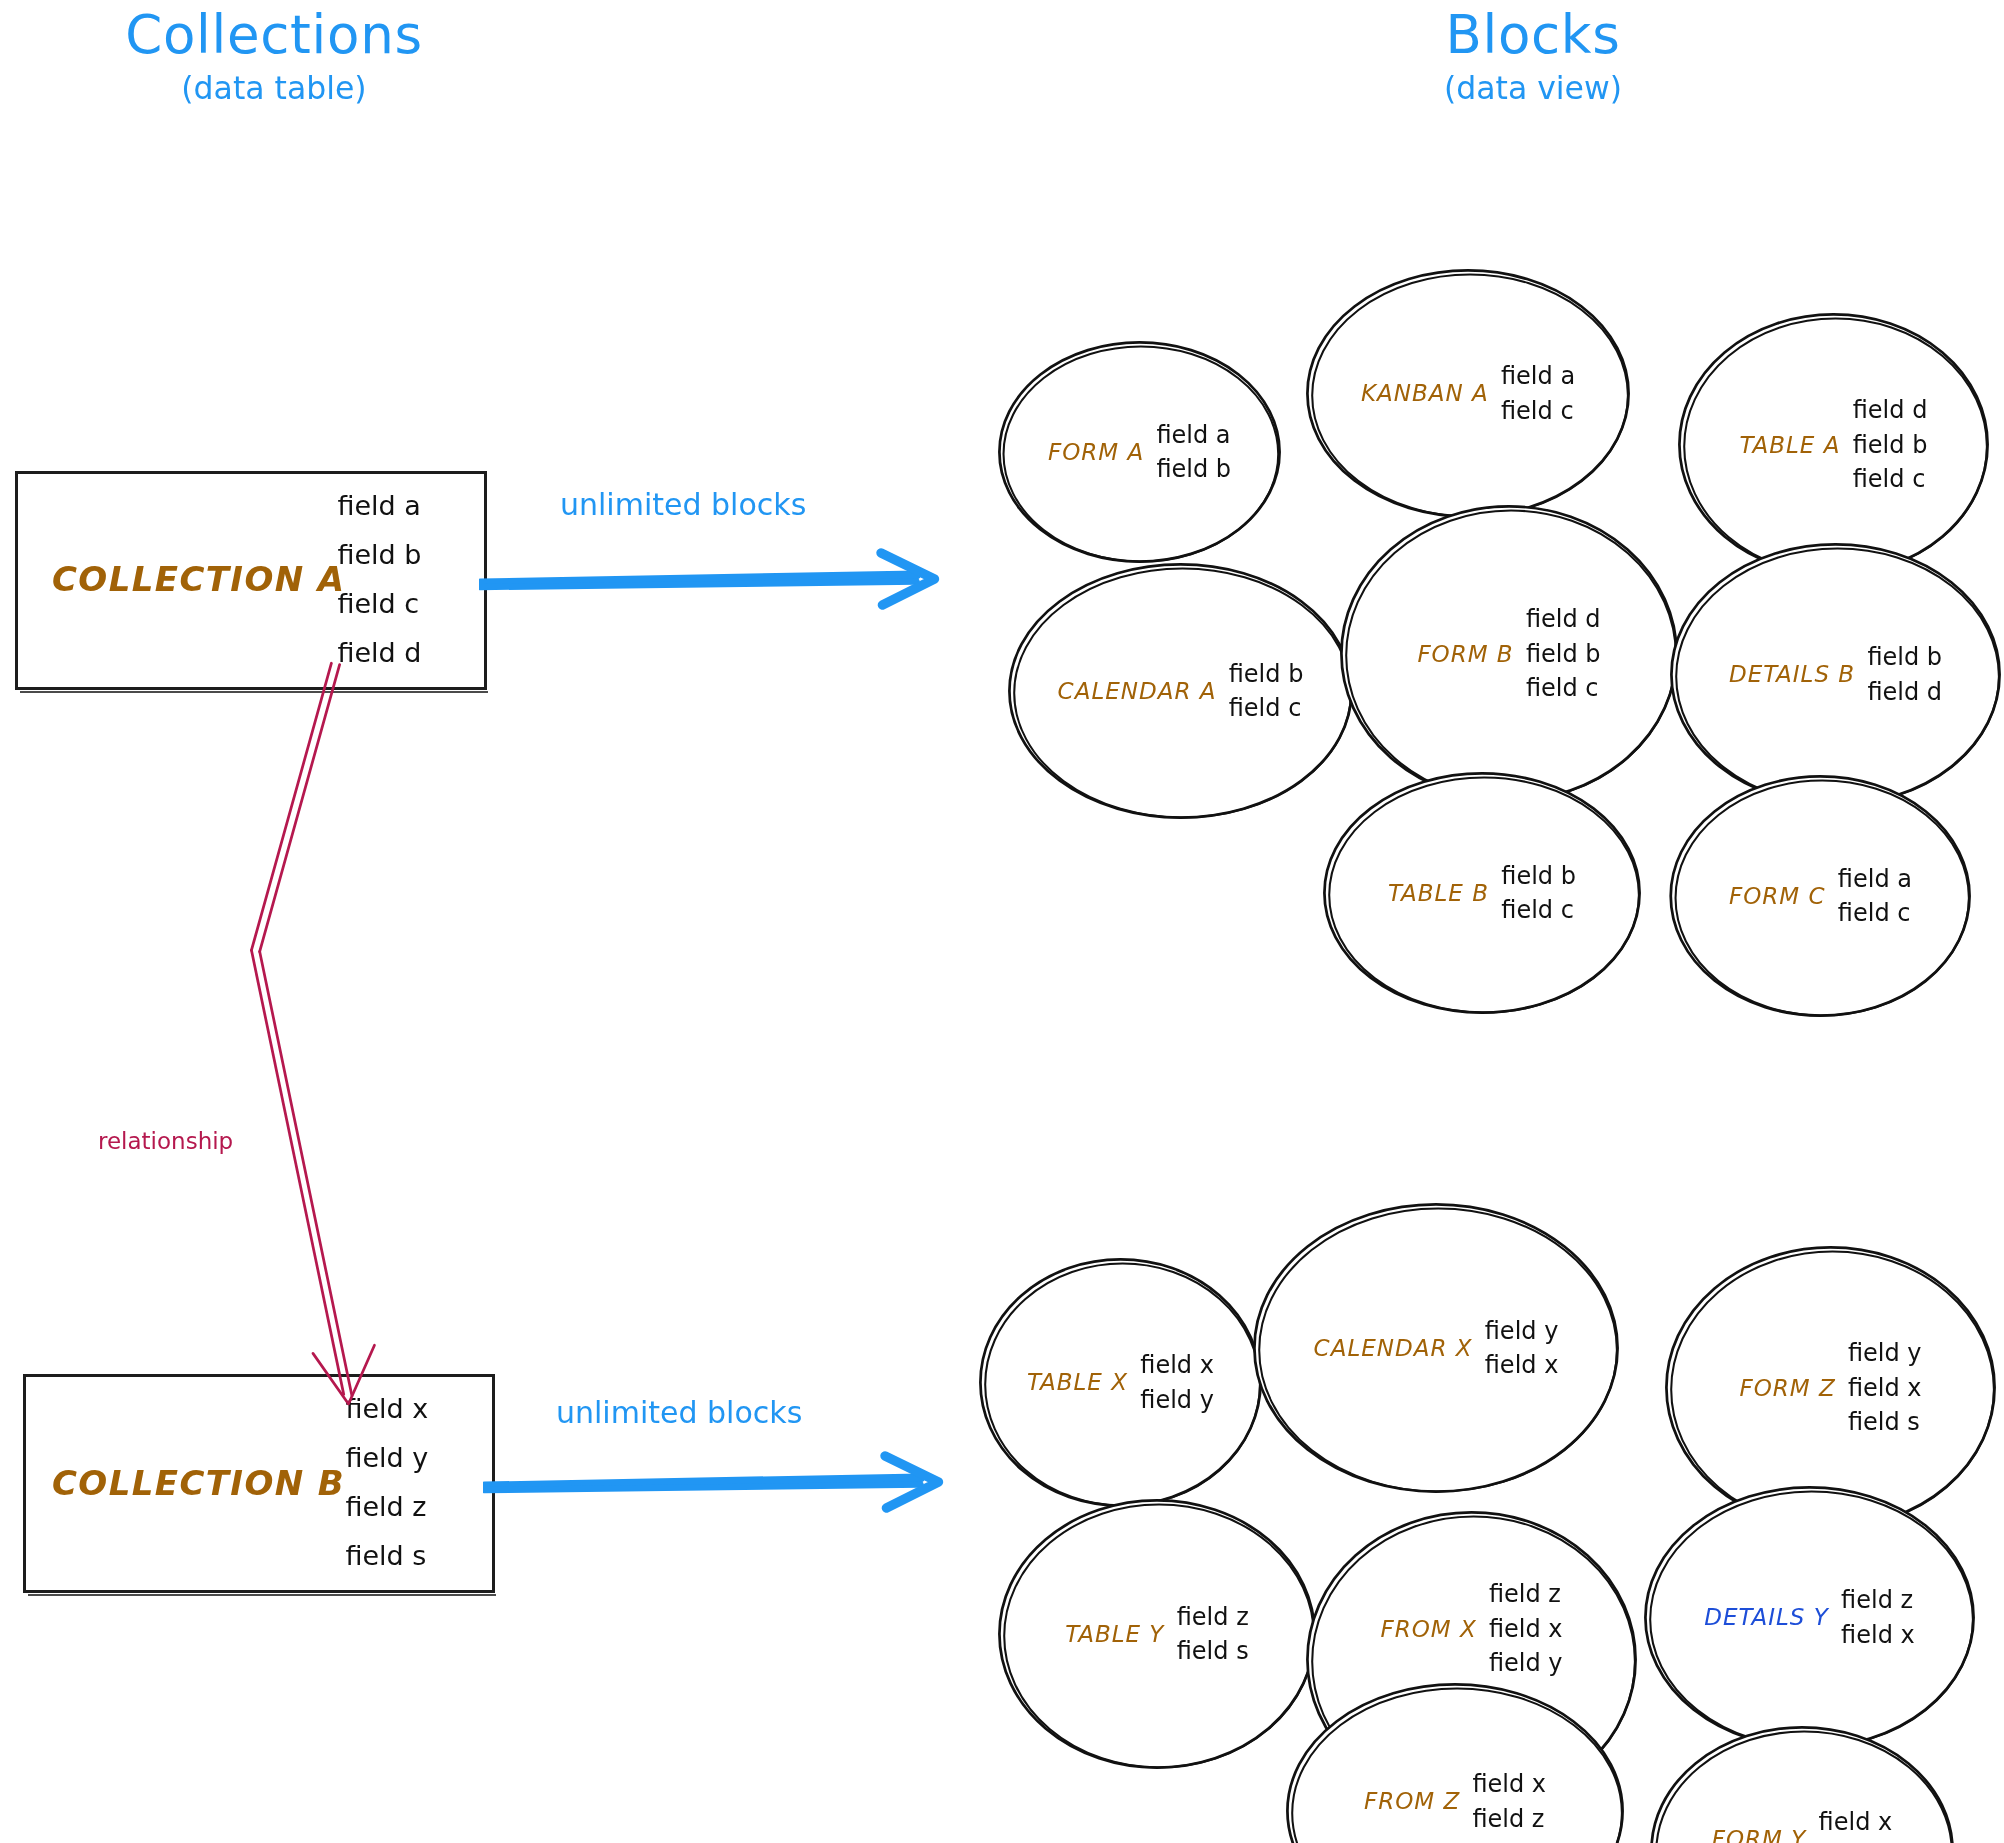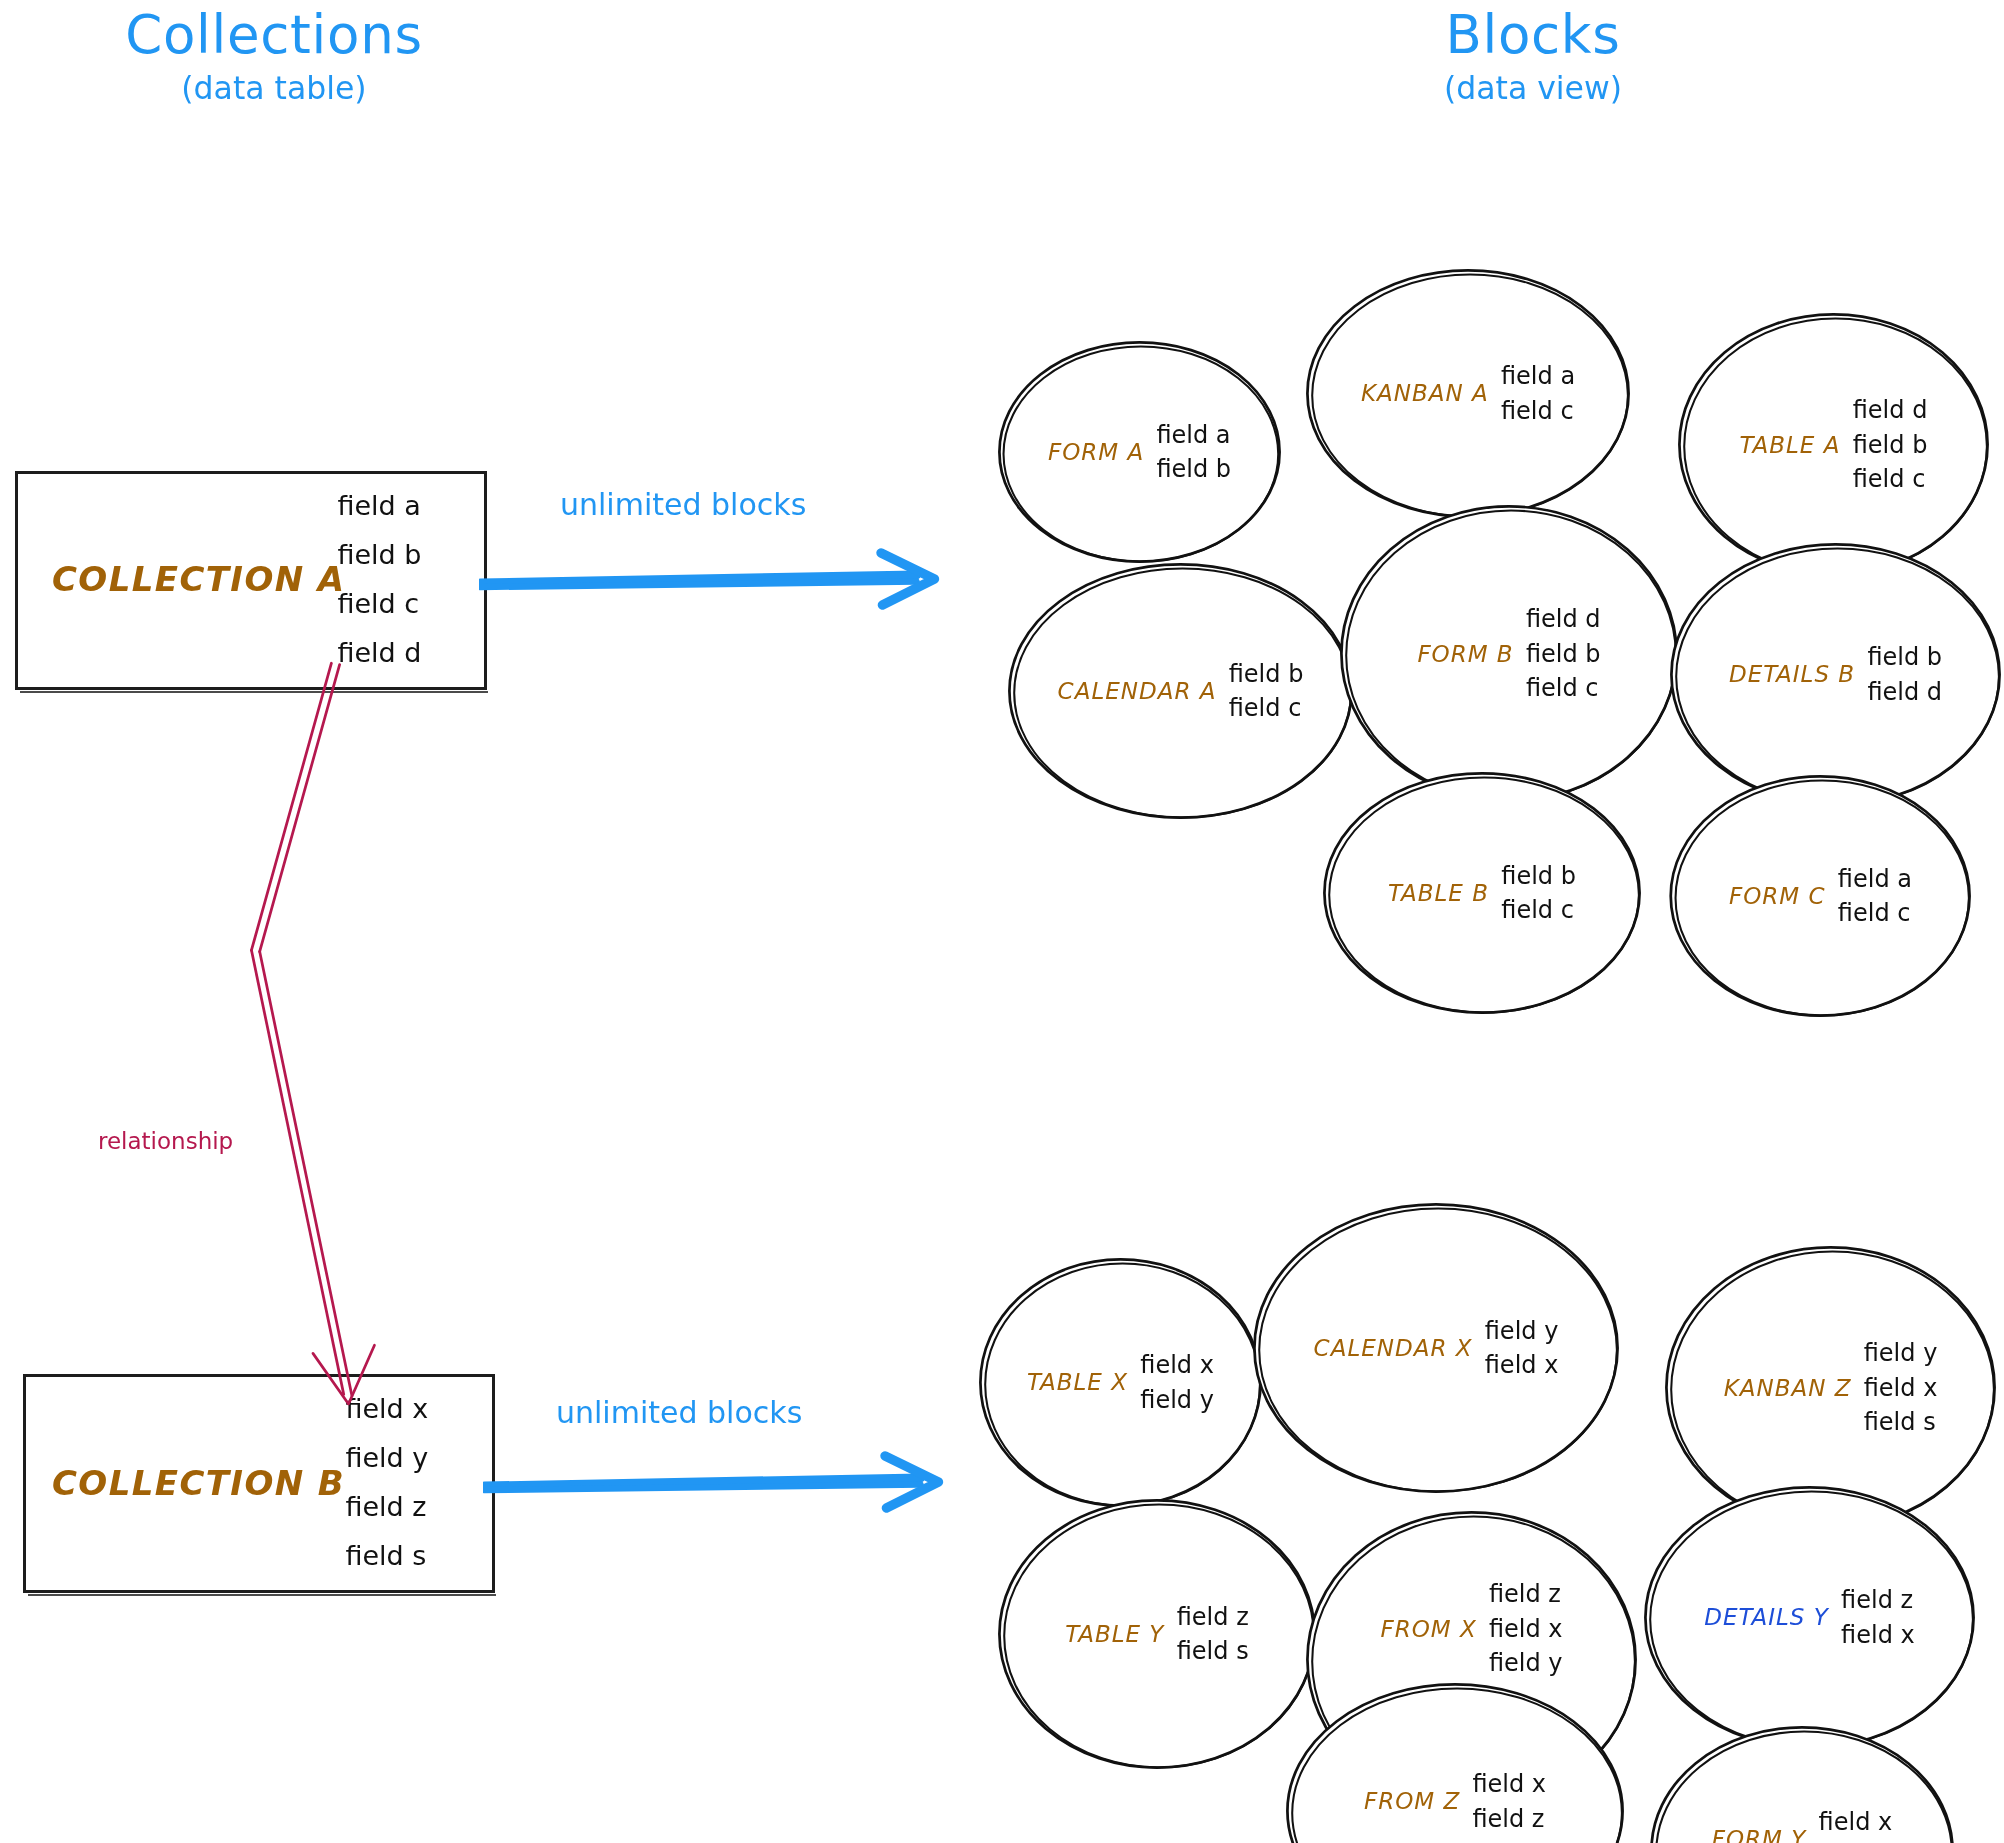--- a/index.html
+++ b/index.html
@@ -239,21 +239,21 @@
       </span>
     </div>
   </div>
 
   <div class="ell" style="left:1663px;top:1244px;width:335px;height:287px;">
     <svg viewBox="0 0 490 420" preserveAspectRatio="none">
       <ellipse cx="245" cy="210" rx="240" ry="205" fill="#fff" stroke="#111" stroke-width="4"></ellipse>
       <ellipse cx="248" cy="213" rx="236" ry="202" fill="none" stroke="#111" stroke-width="3"></ellipse>
     </svg>
     <div class="ell-inner">
-      <span class="ell-name">KANBAN Z</span>
+      <span class="ell-name">FORM Z</span>
       <span class="ell-fields">
         <span class="fld">field y</span>
         <span class="fld">field x</span>
         <span class="fld">field s</span>
       </span>
     </div>
   </div>
 
   <div class="ell" style="left:996px;top:1497px;width:322px;height:274px;">
     <svg viewBox="0 0 470 400" preserveAspectRatio="none">

